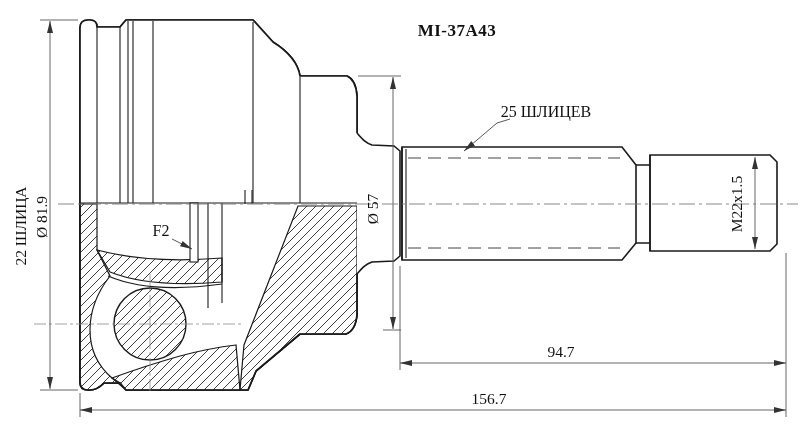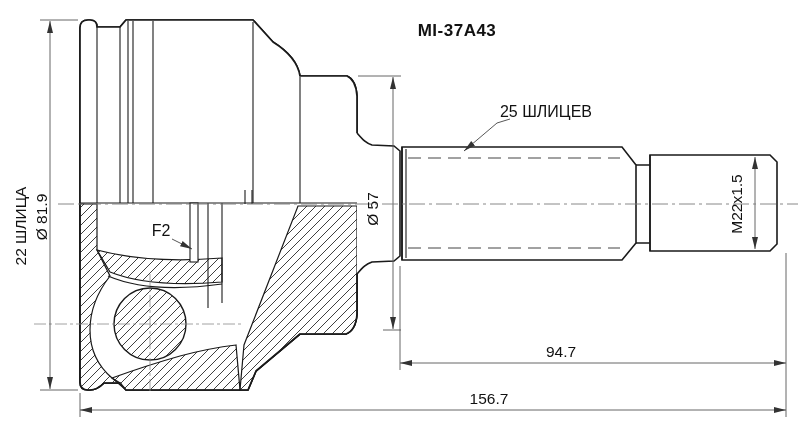--- a/index.html
+++ b/index.html
@@ -1,17 +1,17 @@
 <!DOCTYPE html>
 <html><head>
 <meta charset="utf-8">
 <style>
   html,body{margin:0;padding:0;background:#fff;}
   .stage{position:relative;width:800px;height:431px;background:#fff;overflow:hidden;
-         font-family:Liberation Sans, sans-serif;}
+         font-family:Liberation Serif, serif;}
   svg{display:block}
   text{fill:#111;}
   .t-title{font-size:17px;font-weight:bold;letter-spacing:.5px;}
   .t-label{font-size:16px;}
   .t-dim{font-size:15.5px;}
 </style>
 </head>
 <body>
 
 <div class="stage">

